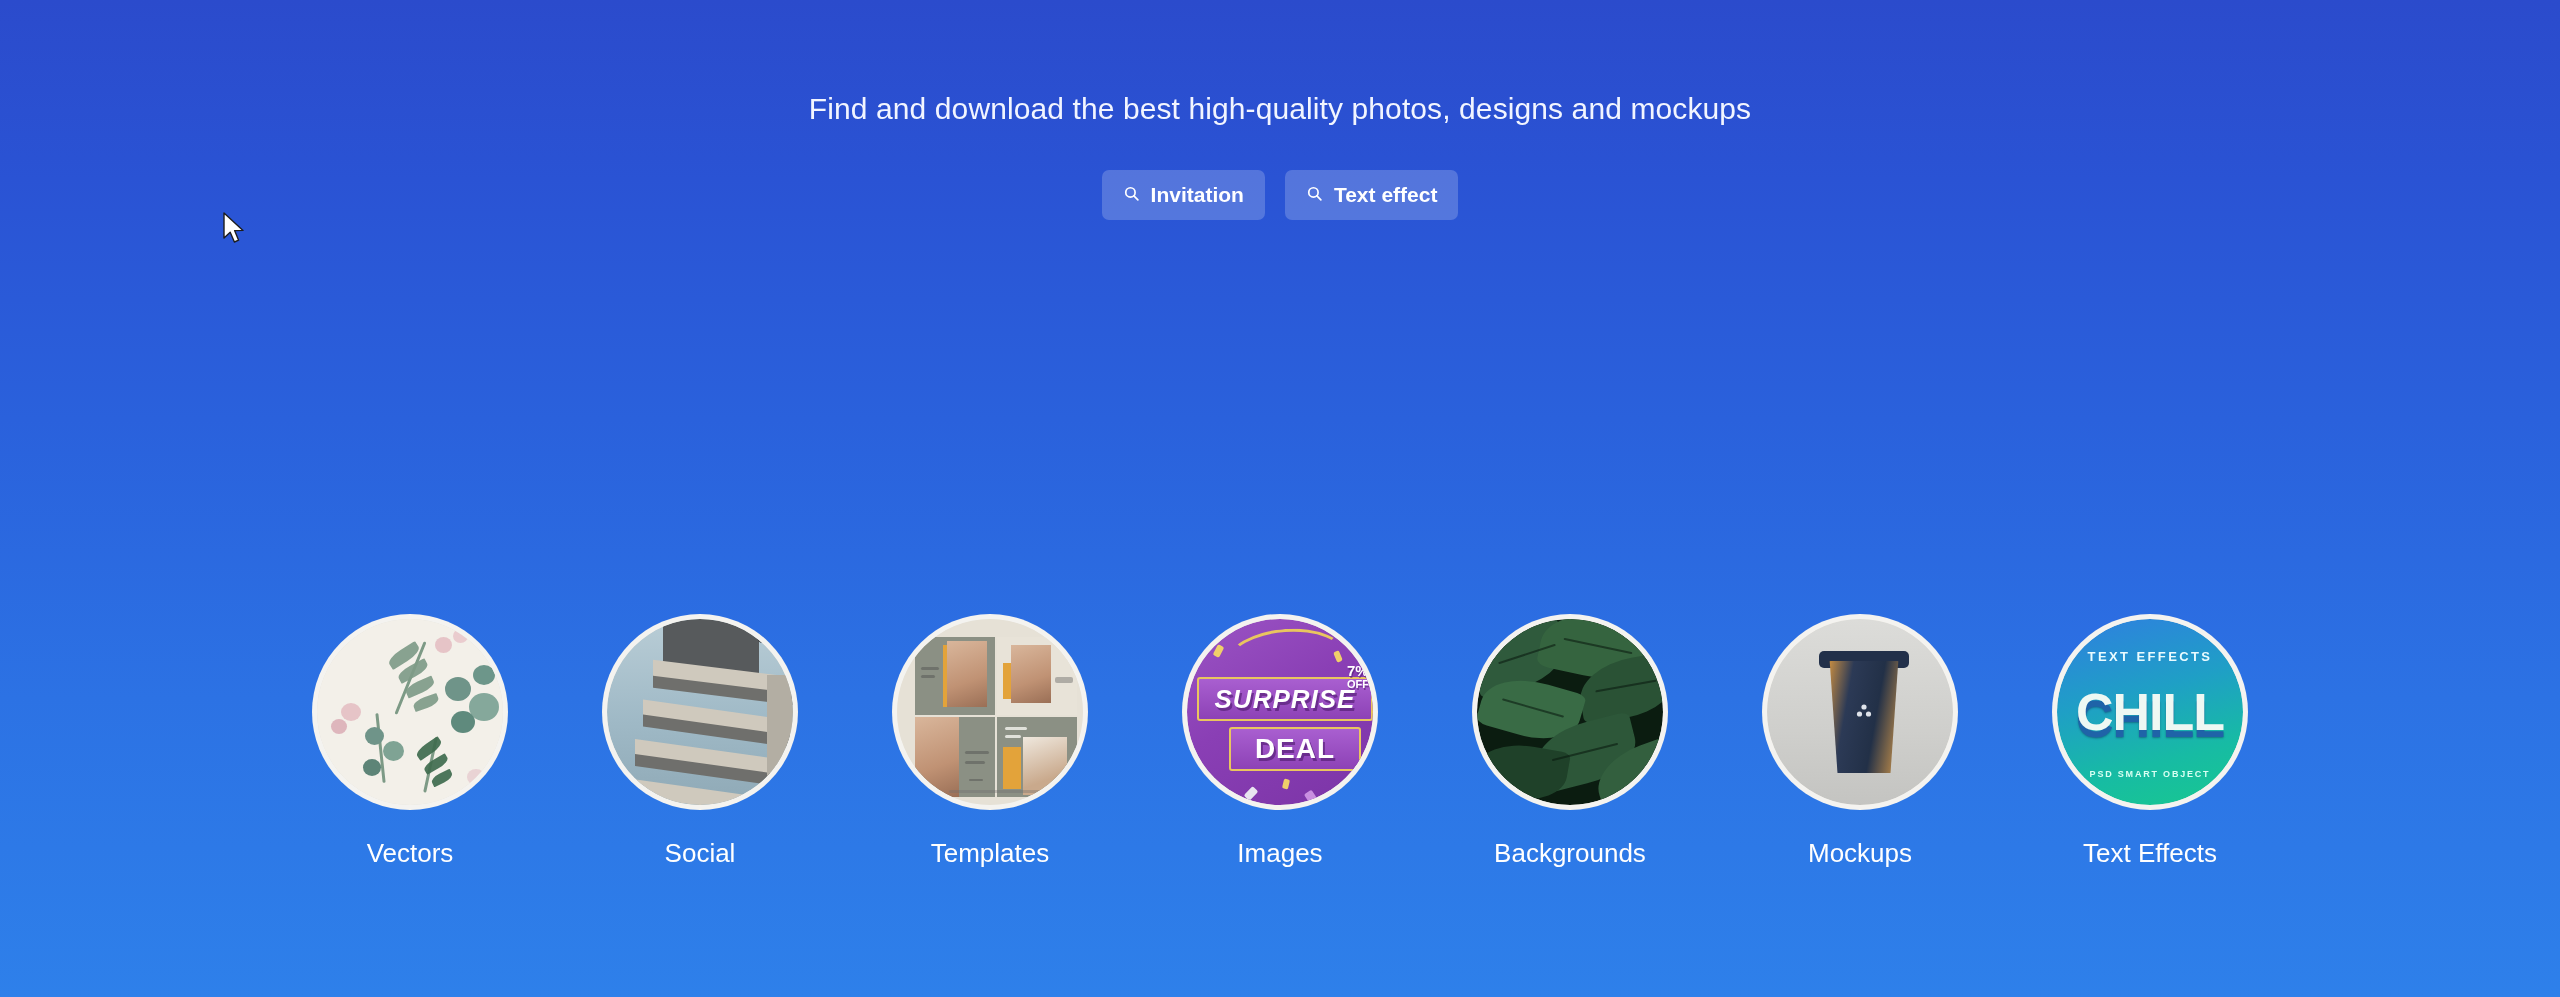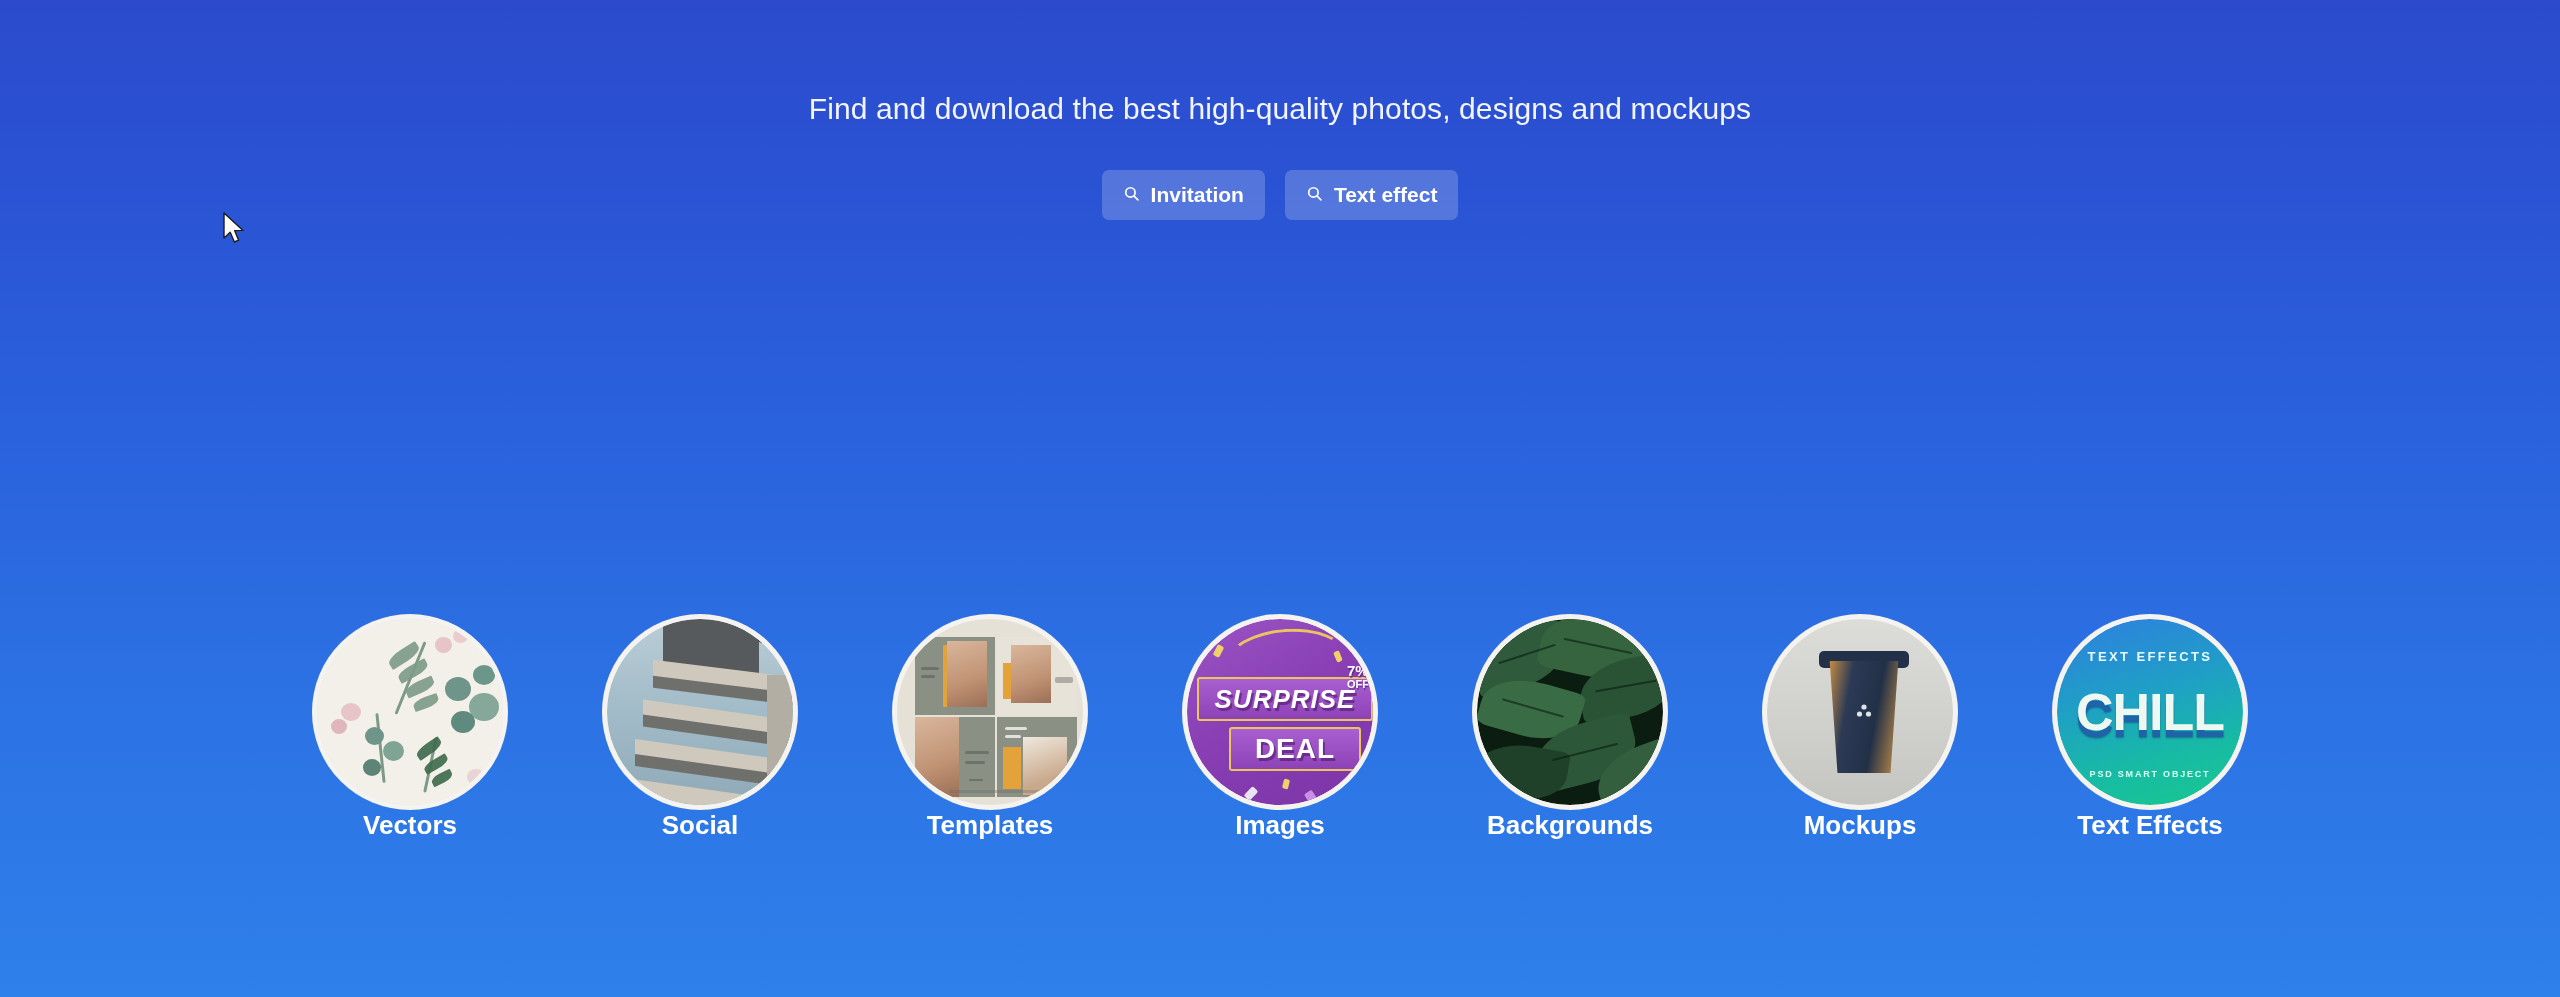--- a/index.html
+++ b/index.html
@@ -183,23 +183,24 @@
   }
 
   .thumb-art {
     position: absolute;
     inset: 0;
     border-radius: 50%;
     overflow: hidden;
   }
 
   .category-label {
+    margin-top: 28px;
     font-size: 26px;
     color: #ffffff;
-    font-weight: 700;
+    font-weight: 400;
     white-space: nowrap;
     text-align: center;
   }
 
   
   .art-vectors { background: #f3f0e9; }
   .leaf {
     position: absolute;
     border-radius: 50% 6% 50% 6%;
     background: #7f9b88;

